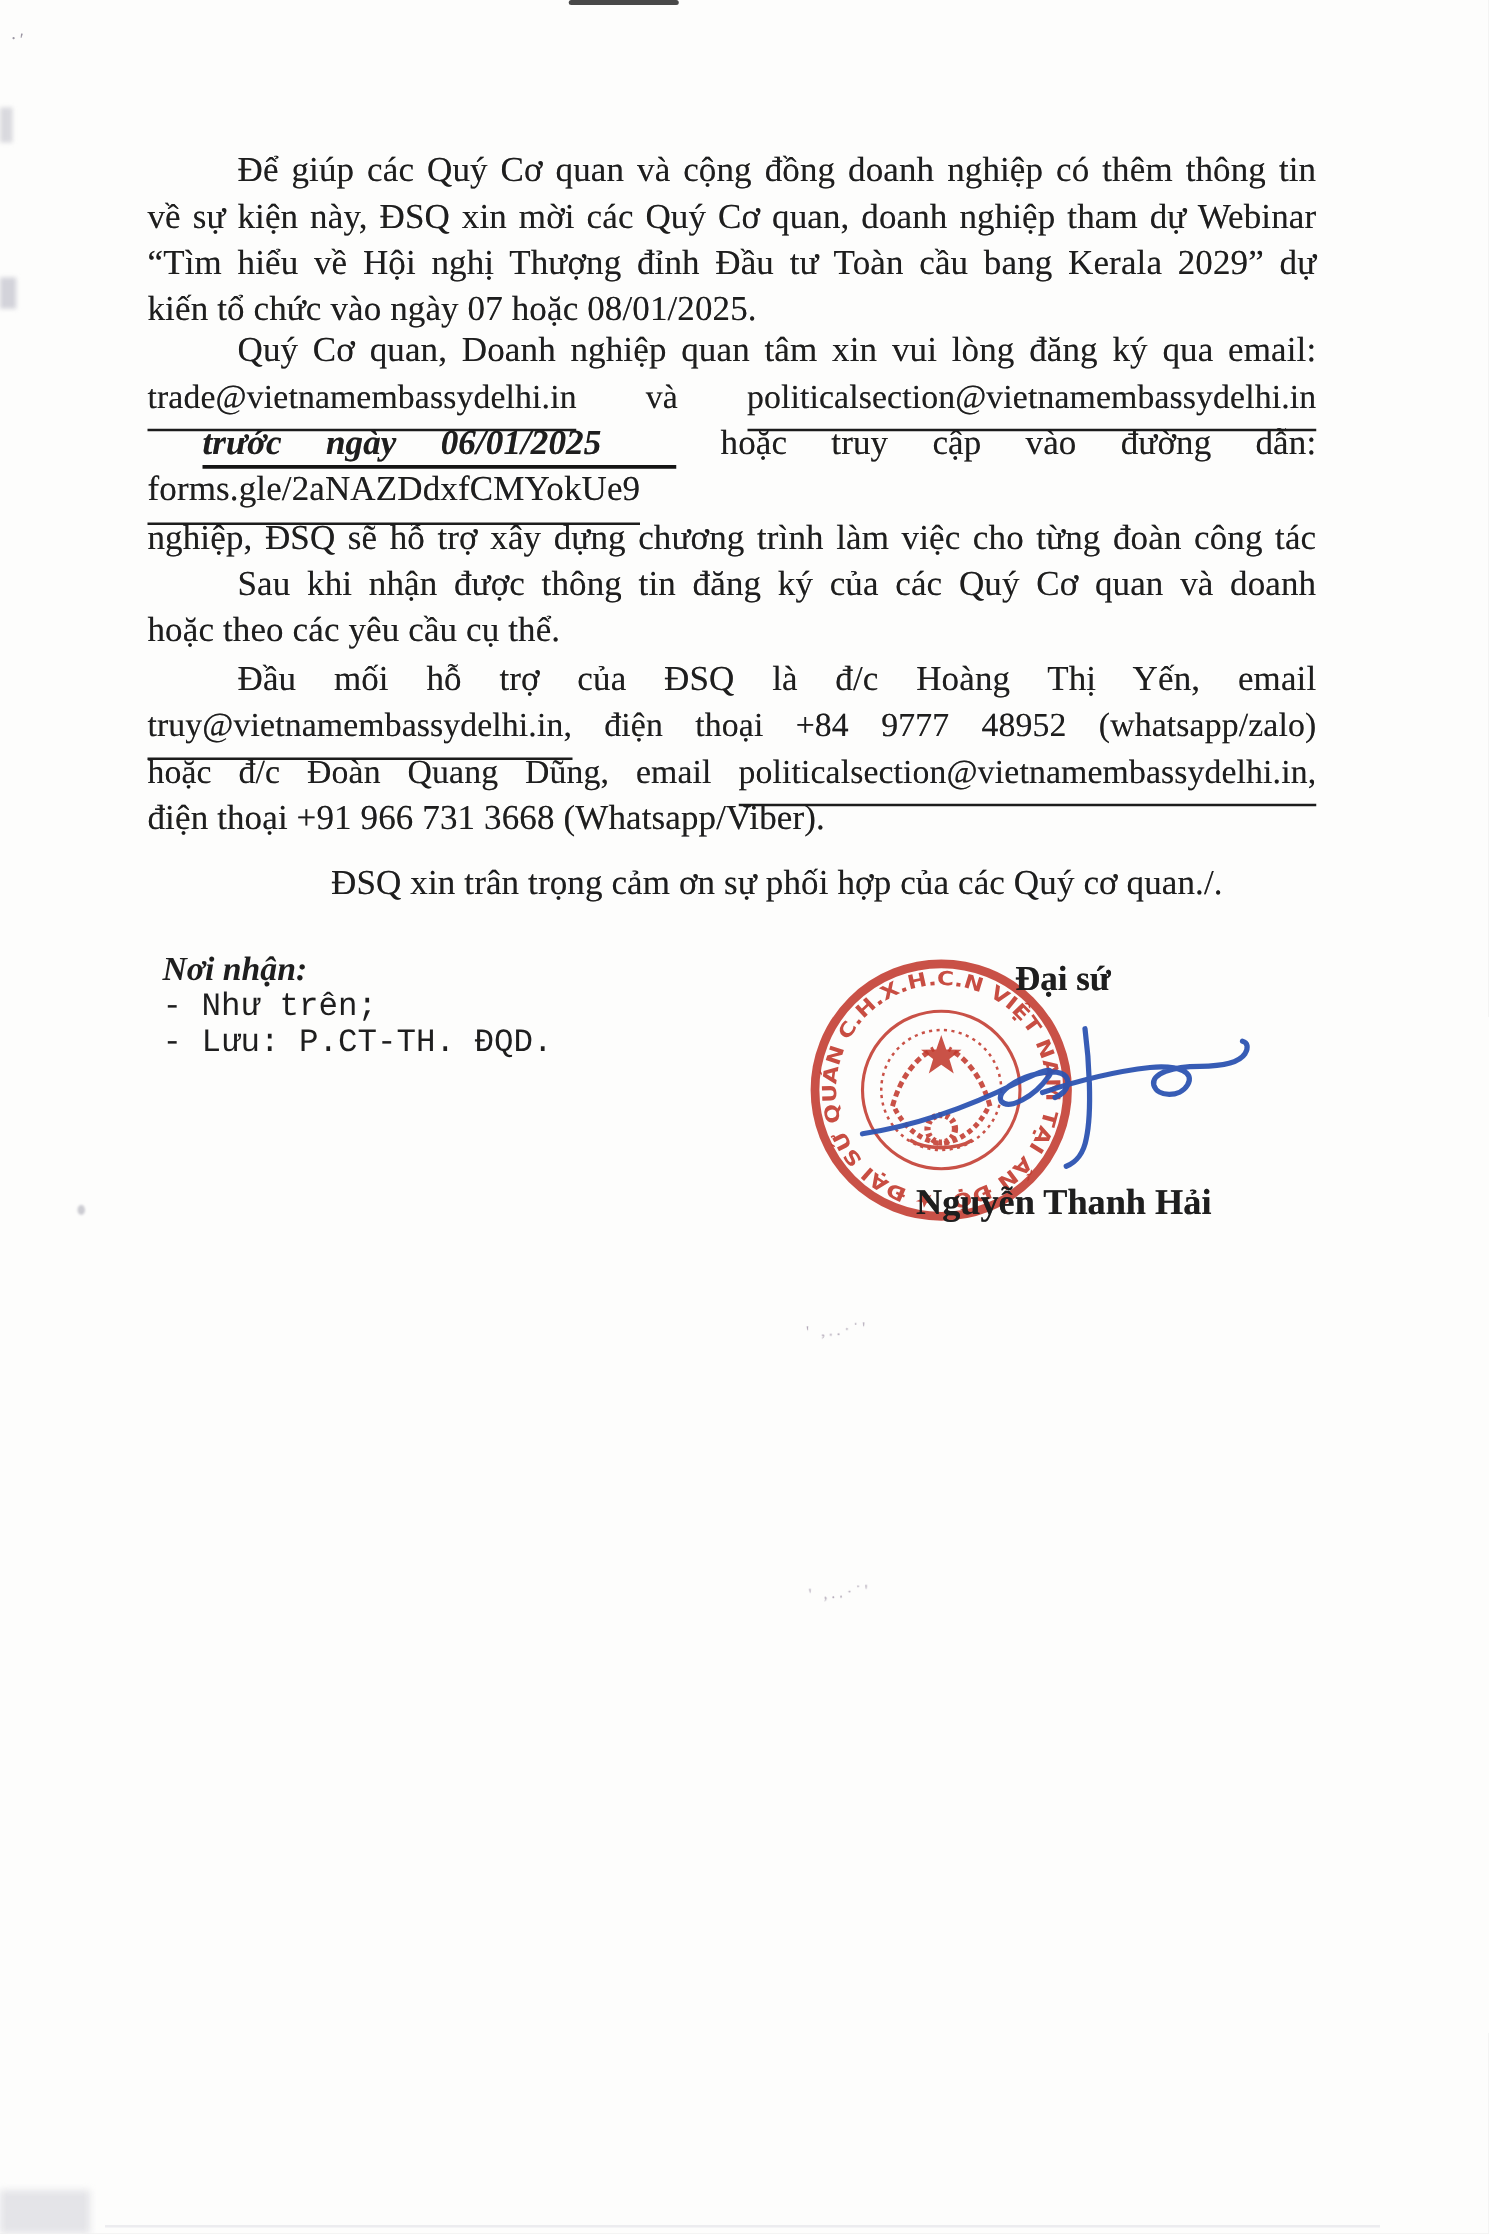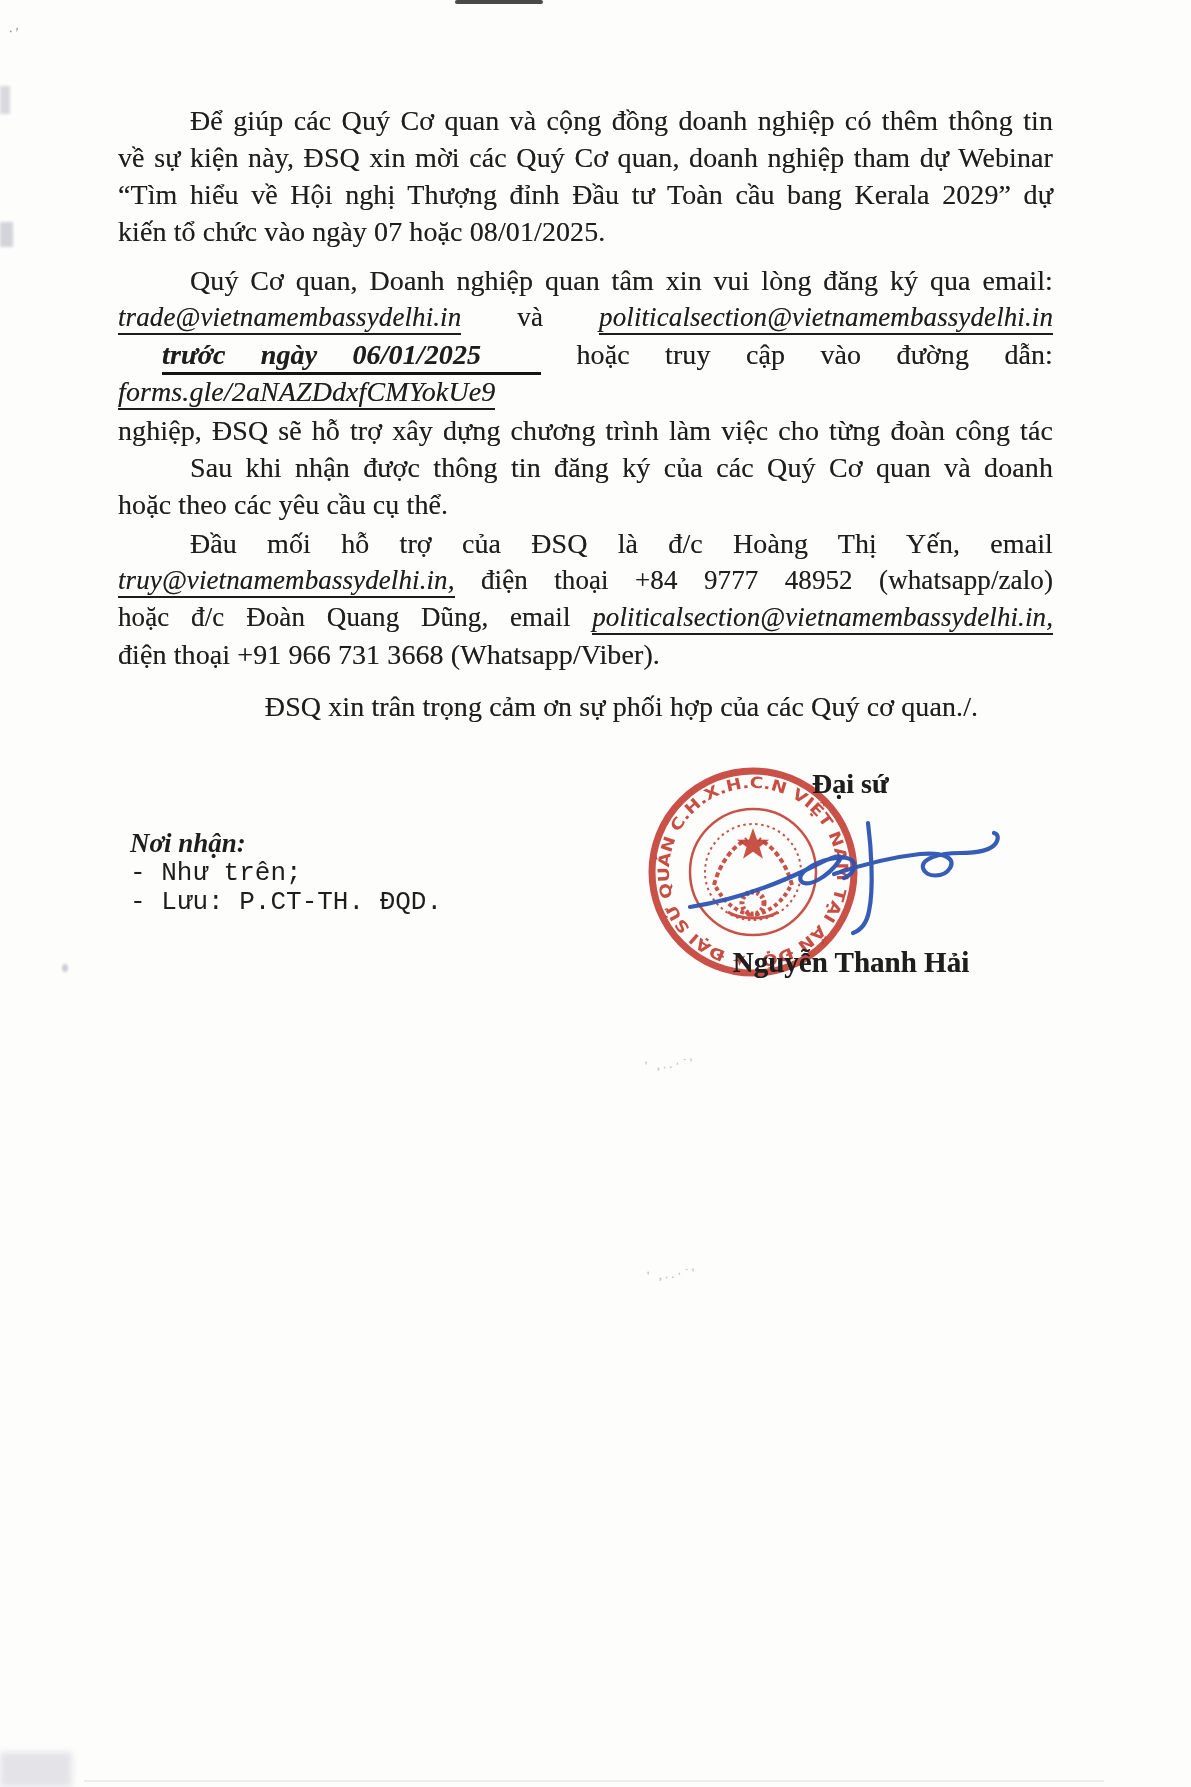--- a/index.html
+++ b/index.html
@@ -13,28 +13,28 @@
     color:#1e1e1e;
   }
   .body-text{position:absolute;left:118px;top:0;width:935px;}
   .para{position:absolute;left:0;width:935px;}
   .line{min-height:37px;line-height:37px;font-size:28px;letter-spacing:.1px;
         text-shadow:0 0 .5px rgba(25,25,25,.55);}
   .line.j{text-align:justify;text-align-last:justify;}
   .line.sm{font-size:27px;}
   .line.ind{text-indent:72px;}
   .seg-p{}
-  .seg-u{border-bottom:2px solid #1c1c1c;padding-bottom:1px;font-style:italic;}
+  .seg-u{border-bottom:2px solid #1c1c1c;padding-bottom:11px;}
   .seg-bu{font-weight:bold;font-style:italic;border-bottom:3px solid #141414;
           padding-right:60px;padding-bottom:2px;margin-left:44px;}
   .closing-title{position:absolute;left:812px;top:768px;font-size:28px;font-weight:bold;
         text-shadow:0 0 .5px rgba(25,25,25,.6);}
   .closing-name{position:absolute;left:716px;top:946px;width:270px;text-align:center;
         font-size:29px;font-weight:bold;text-shadow:0 0 .5px rgba(25,25,25,.6);}
-  .recipients{position:absolute;left:130px;top:828px;}
+  .recipients{position:absolute;left:130px;top:760px;}
   .recipients .head{font-size:27px;font-weight:bold;font-style:italic;line-height:31px;}
   .recipients .item{font-size:26px;line-height:29px;font-family:Liberation Mono, monospace;}
   .stamp-svg{position:absolute;left:628px;top:745px;filter:blur(.4px);}
   .sig-svg{position:absolute;left:618px;top:808px;filter:blur(.3px);}
   
   .art{position:absolute;}
   .art-topstreak{left:455px;top:0;width:88px;height:4px;background:#1c1c1c;opacity:.8;border-radius:2px;}
   .art-tl{left:8px;top:24px;font-size:15px;color:#9a95a2;transform:rotate(12deg);letter-spacing:2px;}
   .art-edge1{left:0;top:86px;width:10px;height:28px;background:#d9d9de;filter:blur(1.5px);}
   .art-edge2{left:0;top:222px;width:13px;height:25px;background:#d3d3da;filter:blur(1.5px);}
@@ -42,21 +42,21 @@
   .art-mid{font-size:13px;color:#b2a9b8;letter-spacing:3px;filter:blur(.6px);transform:rotate(-4deg);}
   .art-corner{left:0;top:1752px;width:72px;height:35px;background:#e4e4e8;filter:blur(3px);}
   .art-bottomline{left:84px;top:1780px;width:1020px;height:2px;background:#ececef;}
 </style>
 </head>
 <body>
 
 <div class="page">
 
   <div class="body-text">
-      <div class="para" style="top: 102px;">
+      <div class="para" style="top: 118px;">
         <div class="line j ind"><span class="seg-p">Để giúp các Quý Cơ quan và cộng đồng doanh nghiệp có thêm thông tin</span></div>
         <div class="line j"><span class="seg-p">về sự kiện này, ĐSQ xin mời các Quý Cơ quan, doanh nghiệp tham dự Webinar</span></div>
         <div class="line j"><span class="seg-p">“Tìm hiểu về Hội nghị Thượng đỉnh Đầu tư Toàn cầu bang Kerala 2029” dự</span></div>
         <div class="line"><span class="seg-p">kiến tổ chức vào ngày 07 hoặc 08/01/2025.</span></div>
       </div>
       <div class="para" style="top: 262px;">
         <div class="line j ind"><span class="seg-p">Quý Cơ quan, Doanh nghiệp quan tâm xin vui lòng đăng ký qua email:</span></div>
         <div class="line j sm"><span class="seg-u">trade@vietnamembassydelhi.in</span><span class="seg-p"> và </span><span class="seg-u">politicalsection@vietnamembassydelhi.in</span></div>
         <div class="line j"><span class="seg-bu">trước ngày 06/01/2025</span><span class="seg-p"> hoặc truy cập vào đường dẫn:</span></div>
         <div class="line"><span class="seg-u">forms.gle/2aNAZDdxfCMYokUe9</span></div>

